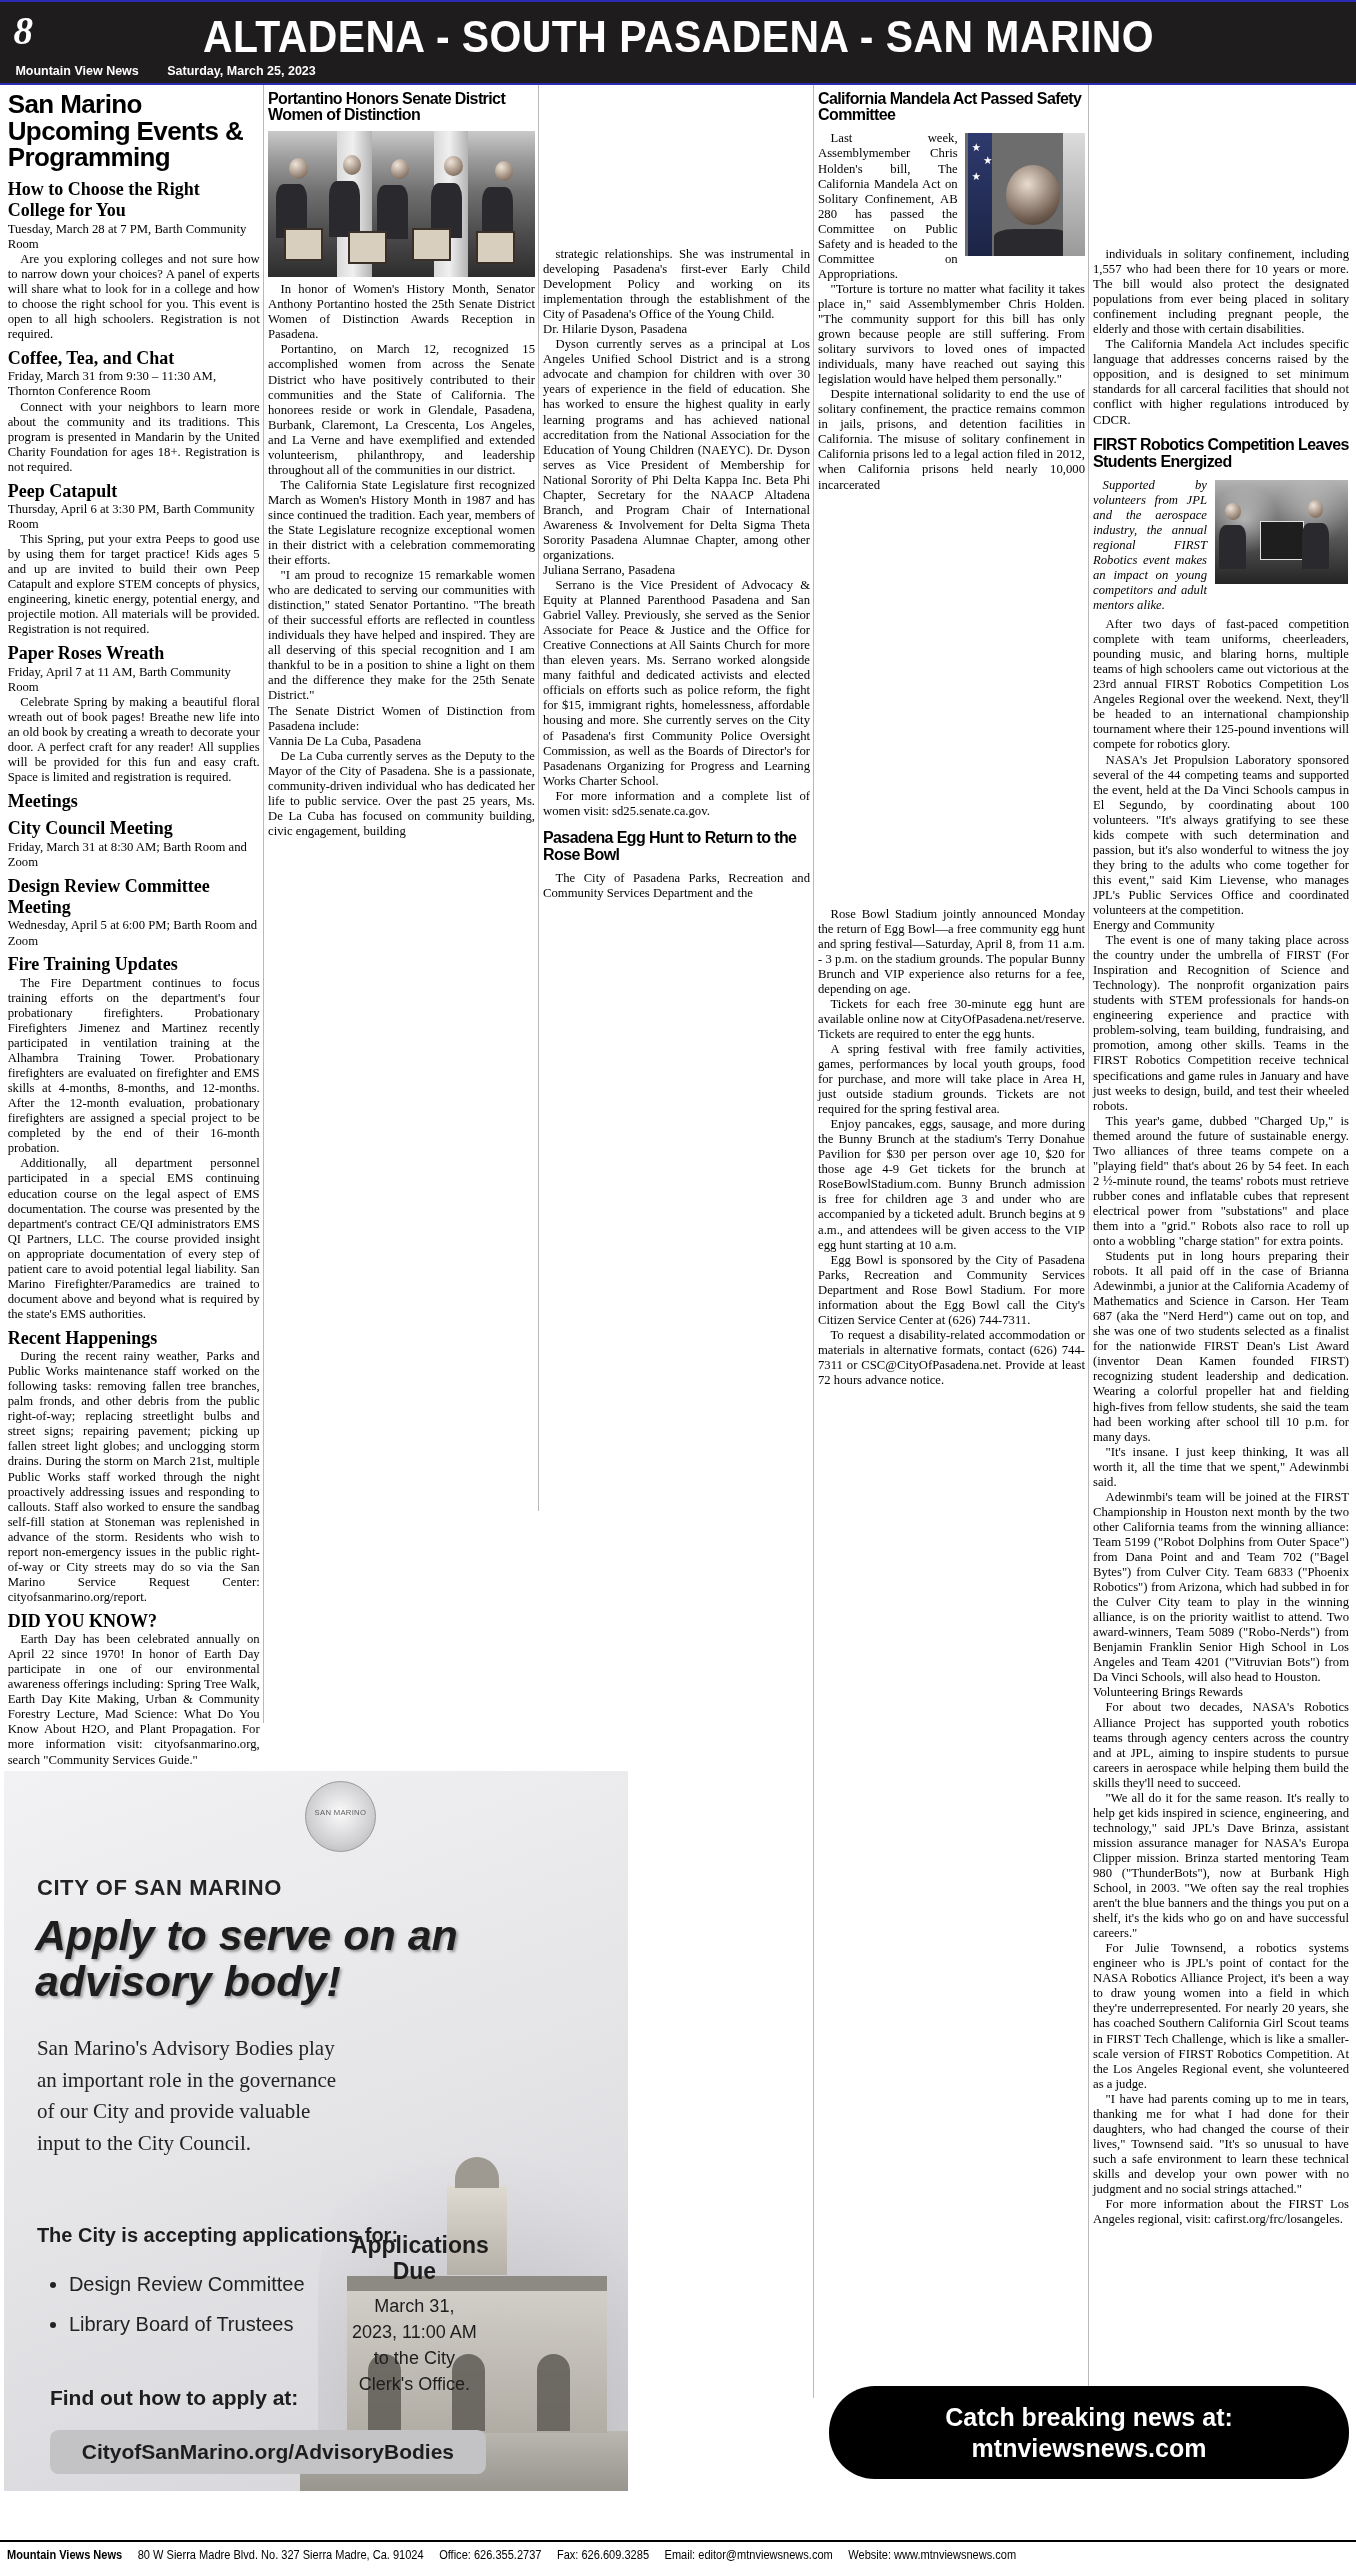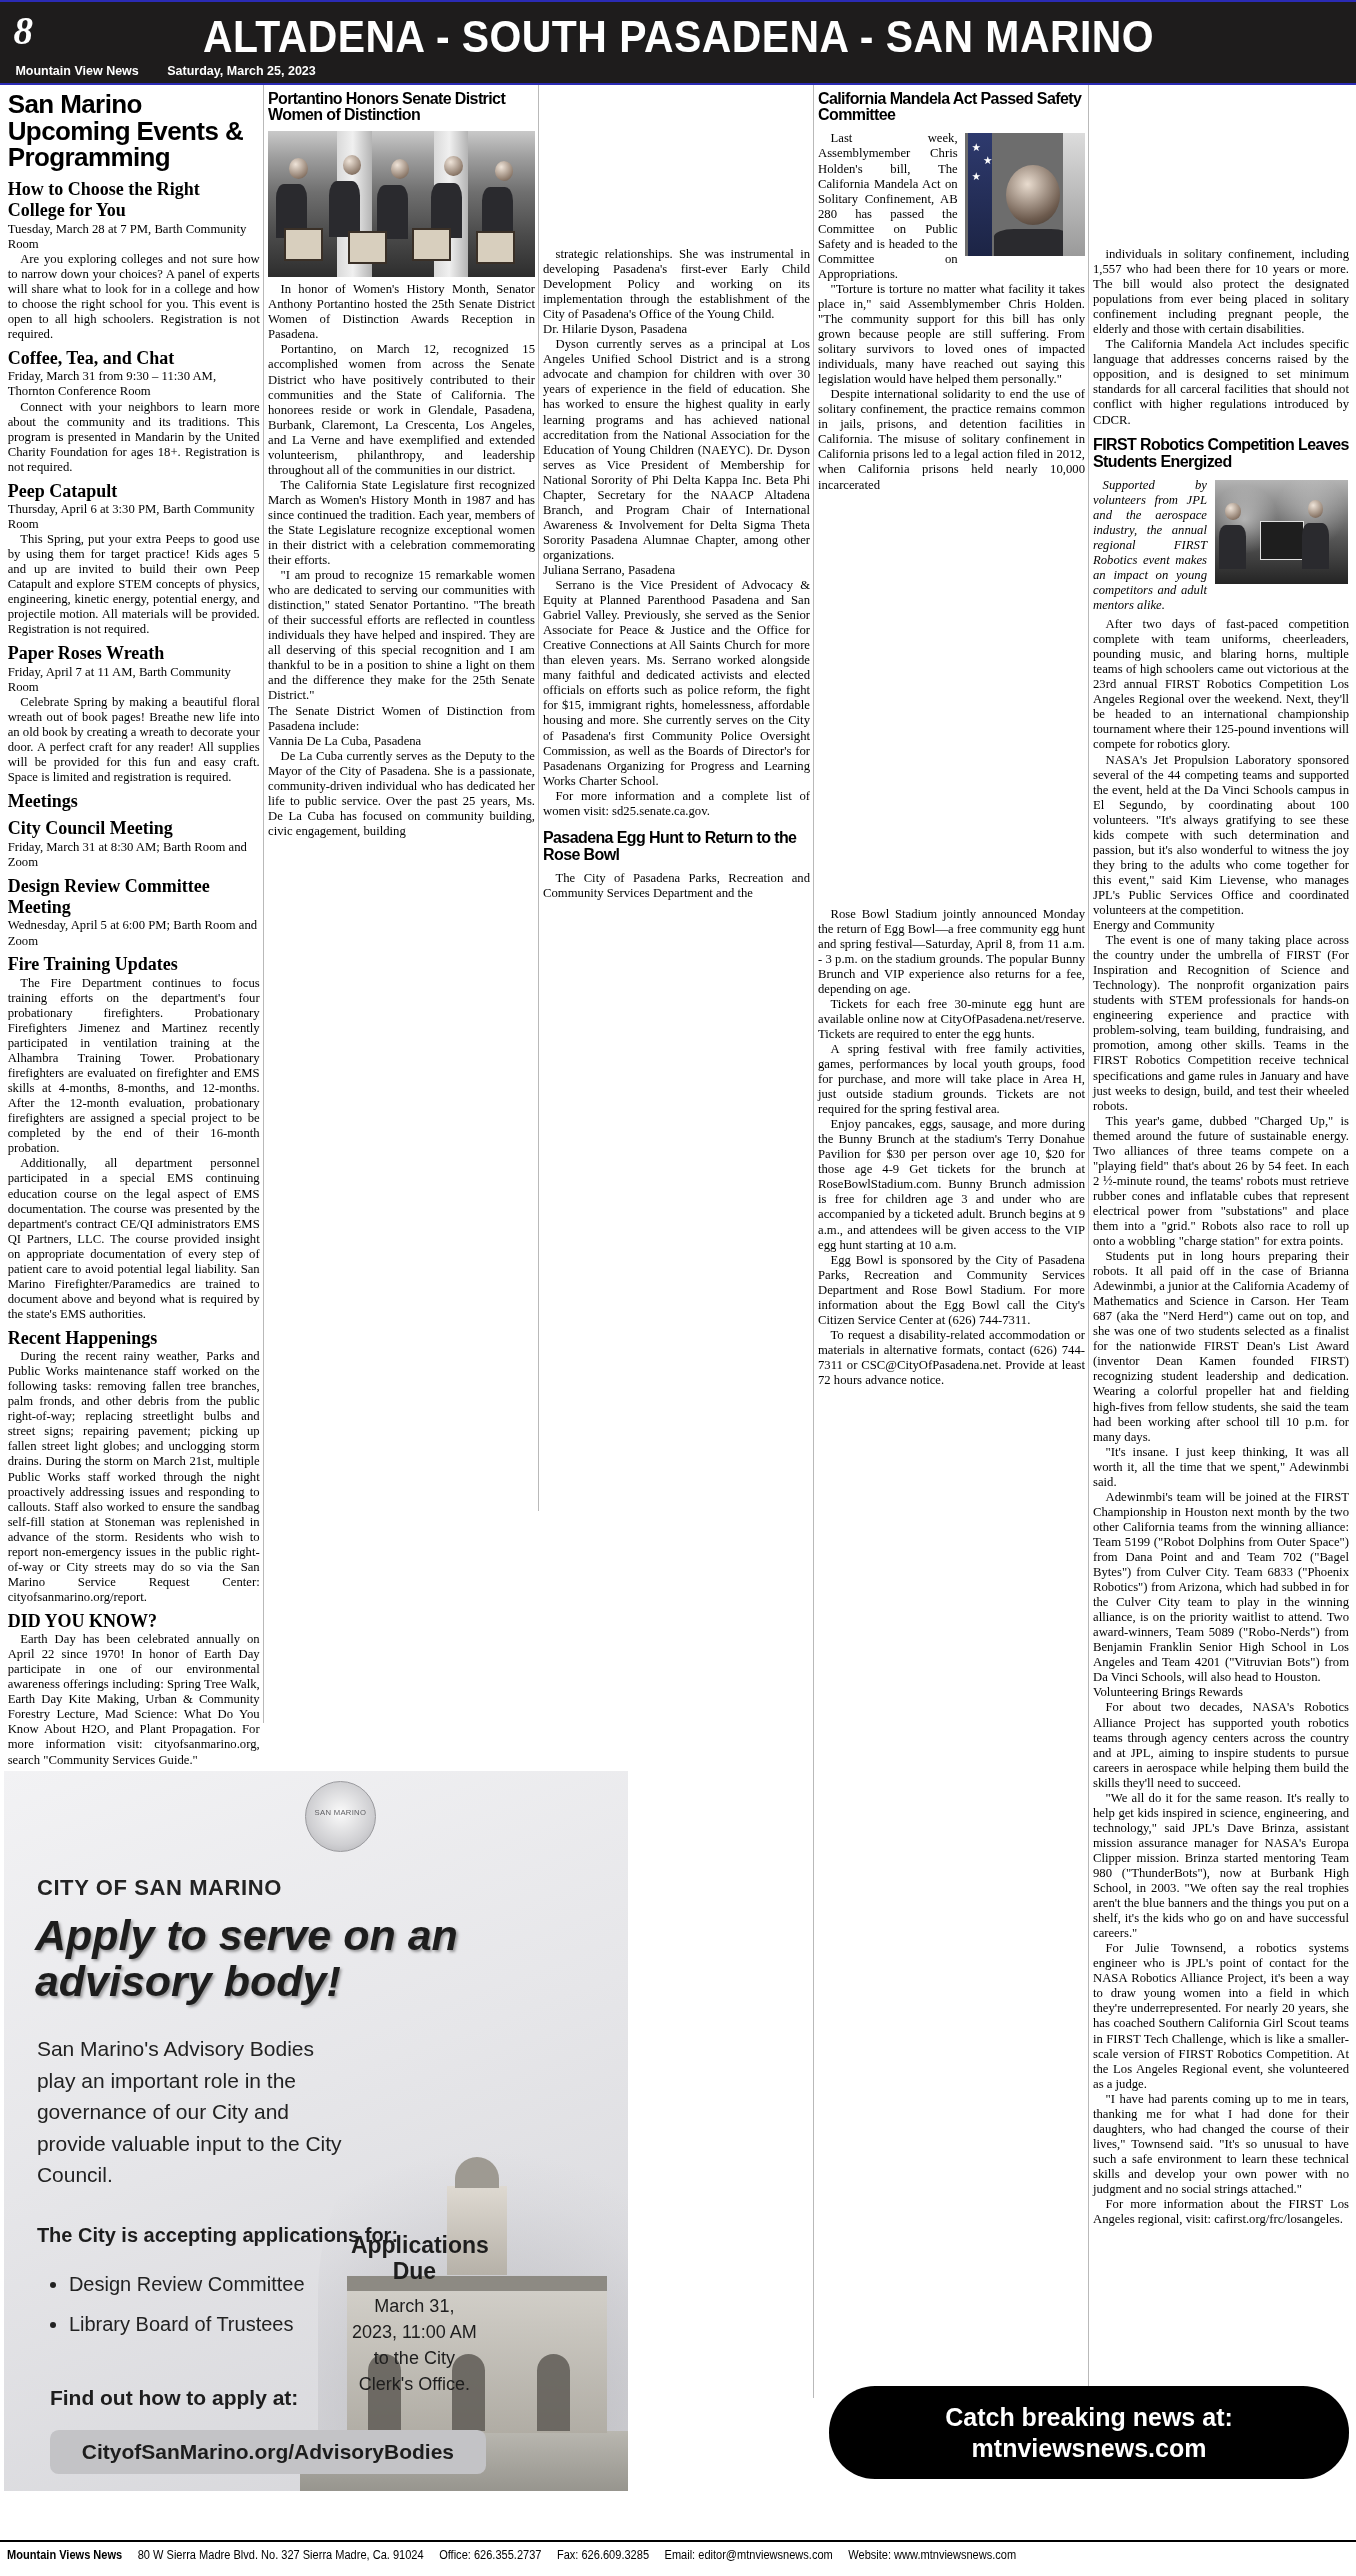--- a/index.html
+++ b/index.html
@@ -147,21 +147,21 @@
     letter-spacing:0.6px;color:#232323;
   }
   .ad .ad-head{
     position:absolute;left:31px;top:141px;width:453px;
     font-family:"Liberation Sans",sans-serif;font-weight:700;font-style:italic;
     font-size:43px;line-height:1.08;color:#1d1d1d;
     text-shadow:1.9px 1.9px 2.9px rgba(0,0,0,.35);
   }
   .ad .ad-para{
     position:absolute;left:33px;top:262px;width:318px;
-    font-family:Liberation Sans, sans-serif;font-size:21px;line-height:1.5;color:#222;
+    font-family:Liberation Serif, serif;font-size:21px;line-height:1.5;color:#222;
   }
   .ad .ad-accept{
     position:absolute;left:33px;top:453px;
     font-family:"Liberation Sans",sans-serif;font-weight:700;font-size:20px;color:#1d1d1d;
   }
   .ad .ad-list{
     position:absolute;left:44px;top:493px;margin:0;padding-left:21px;width:308px;
     font-family:"Liberation Sans",sans-serif;font-size:20px;line-height:2;color:#222;
   }
   .ad .ad-find{

